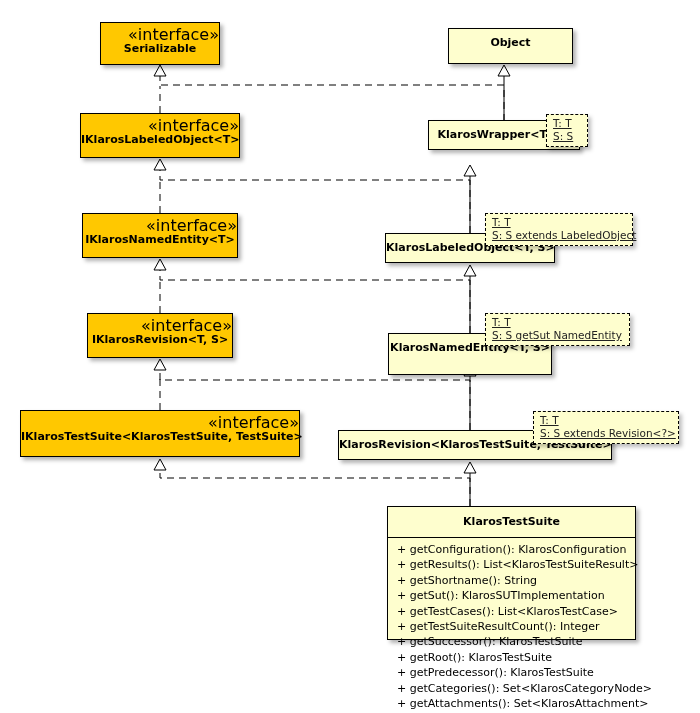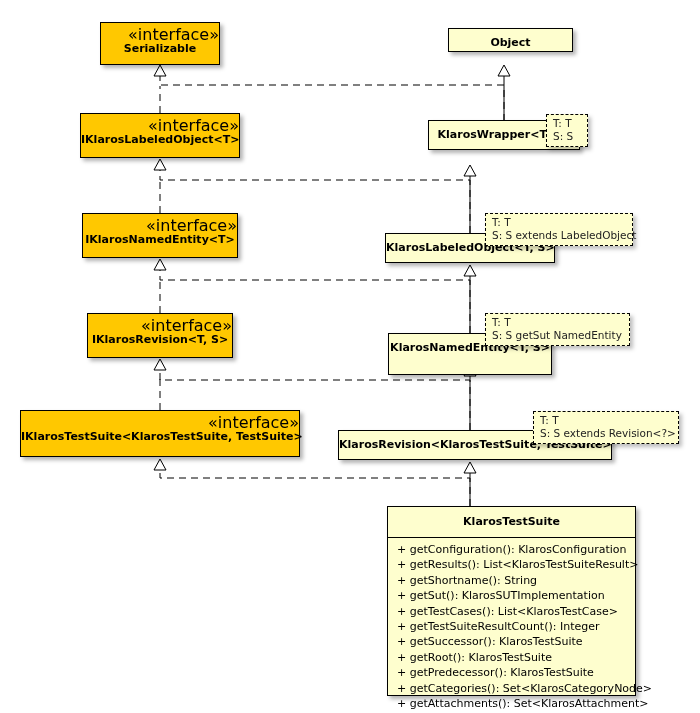--- a/index.html
+++ b/index.html
@@ -89,20 +89,21 @@
     border: 1px dashed #000000;
     box-shadow: 3px 3px 4px rgba(0,0,0,0.25);
     padding: 2px 6px 3px 6px;
     z-index: 7;
   }
   .tnote .line {
     font-size: 10.5px;
     color: #222222;
     line-height: 13px;
     white-space: nowrap;
+    text-decoration: underline;
   }
 </style>
 </head>
 <body>
 
 <div id="diagram">
 
   <svg id="edges" viewBox="0 0 700 713" xmlns="http://www.w3.org/2000/svg">
     <defs>
       <marker id="hollowtri" markerWidth="14" markerHeight="12" refX="1" refY="6" orient="auto" markerUnits="userSpaceOnUse">
@@ -176,41 +177,41 @@
   <div class="node iface" style="left:87px; top:313px; width:146px; height:45px;">
     <div class="stereo">«interface»</div>
     <div class="nm">IKlarosRevision&lt;T, S&gt;</div>
   </div>
 
   <div class="node iface" style="left:20px; top:410px; width:280px; height:47px;">
     <div class="stereo">«interface»</div>
     <div class="nm">IKlarosTestSuite&lt;KlarosTestSuite, TestSuite&gt;</div>
   </div>
 
-  <div class="node clazz" style="left:448px; top:28px; width:125px; height:24px;">
+  <div class="node clazz" style="left:448px; top:28px; width:125px; height:36px;">
     <div class="title">Object</div>
   </div>
 
   <div class="node clazz" style="left:428px; top:120px; width:152px; height:30px;">
     <div class="title">KlarosWrapper&lt;T, S&gt;</div>
   </div>
 
   <div class="node clazz" style="left:385px; top:233px; width:170px; height:30px;">
     <div class="title">KlarosLabeledObject&lt;T, S&gt;</div>
   </div>
 
   <div class="node clazz" style="left:388px; top:333px; width:164px; height:42px;">
     <div class="title">KlarosNamedEntity&lt;T, S&gt;</div>
   </div>
 
   <div class="node clazz" style="left:338px; top:430px; width:274px; height:30px;">
     <div class="title">KlarosRevision&lt;KlarosTestSuite, TestSuite&gt;</div>
   </div>
 
-  <div class="node clazz with-members" style="left:387px; top:506px; width:249px; height:190px;">
+  <div class="node clazz with-members" style="left:387px; top:506px; width:249px; height:134px;">
     <div class="title">KlarosTestSuite</div>
     <div class="members">
       <div class="member">+ getConfiguration(): KlarosConfiguration</div>
       <div class="member">+ getResults(): List&lt;KlarosTestSuiteResult&gt;</div>
       <div class="member">+ getShortname(): String</div>
       <div class="member">+ getSut(): KlarosSUTImplementation</div>
       <div class="member">+ getTestCases(): List&lt;KlarosTestCase&gt;</div>
       <div class="member">+ getTestSuiteResultCount(): Integer</div>
       <div class="member">+ getSuccessor(): KlarosTestSuite</div>
       <div class="member">+ getRoot(): KlarosTestSuite</div>

